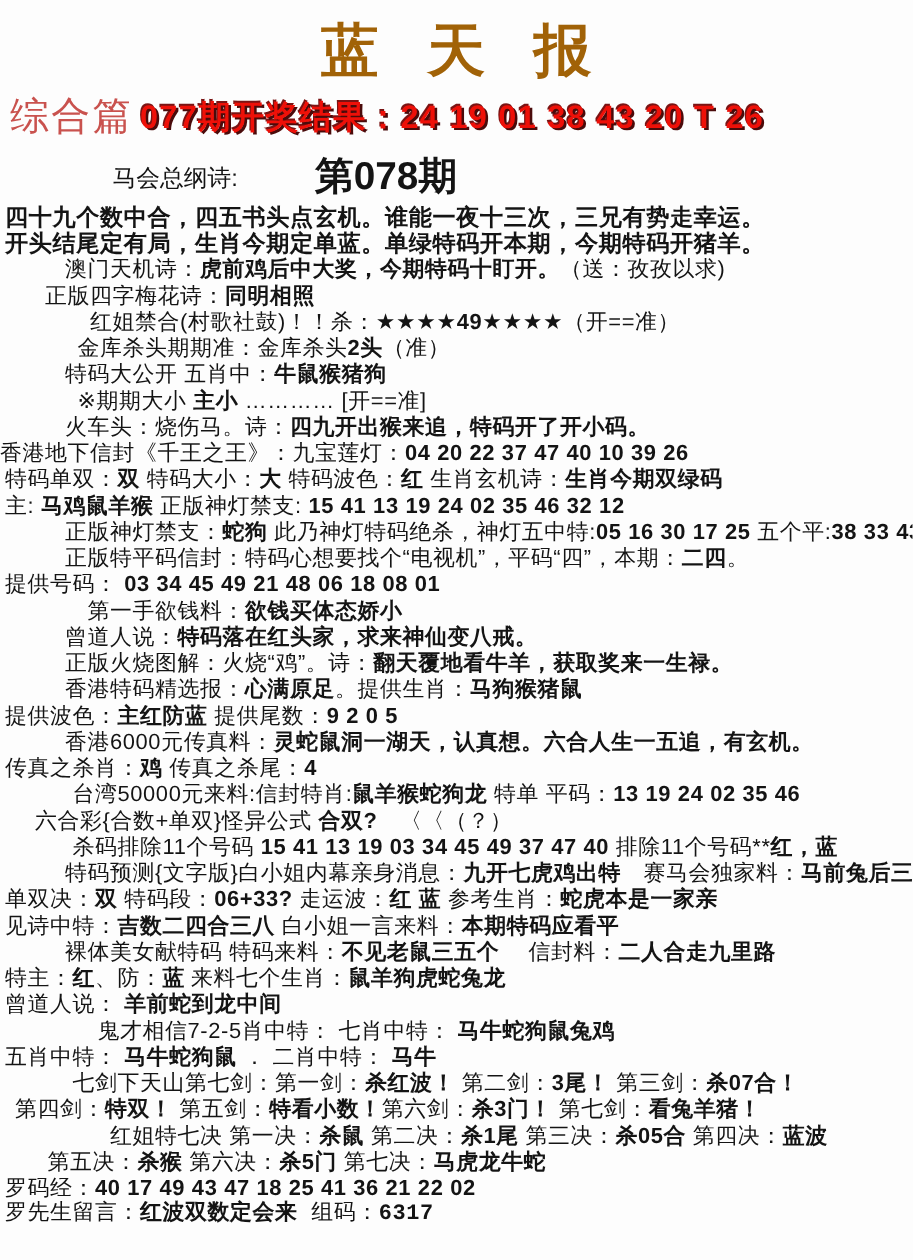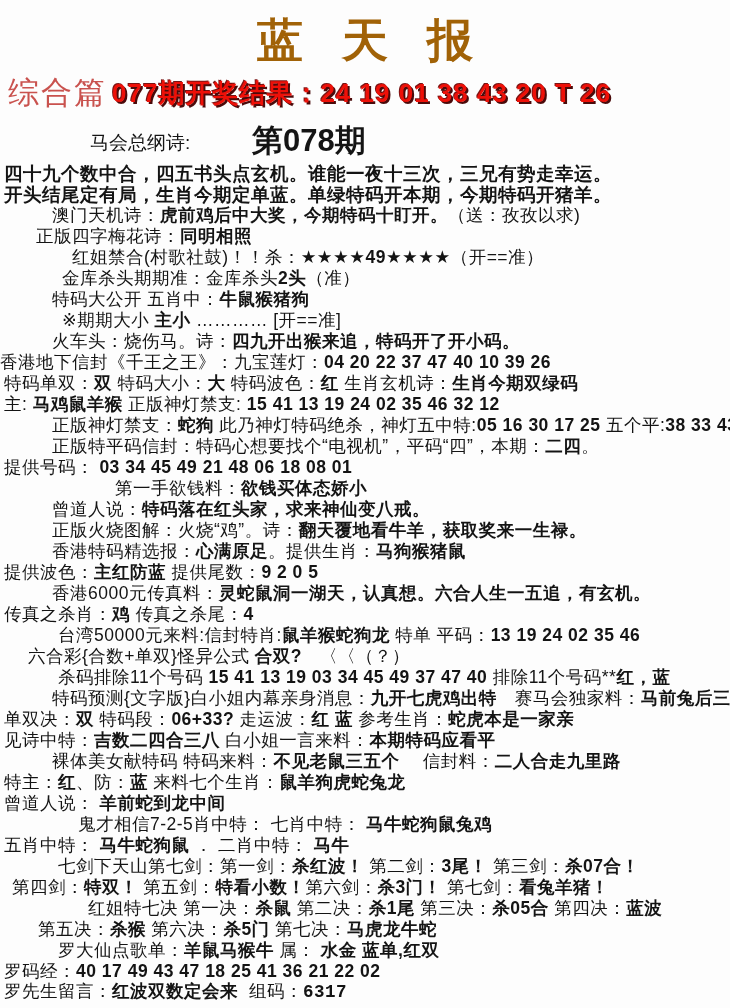--- a/index.html
+++ b/index.html
@@ -64,40 +64,39 @@
       <div class="line" style="padding-left: 62px;"><span>金库杀头期期准：金库杀头</span><span class="b">2头</span><span>（准）</span></div>
       <div class="line" style="padding-left: 52px;"><span>特码大公开  五肖中：</span><span class="b">牛鼠猴猪狗</span></div>
       <div class="line" style="padding-left: 62px;"><span>※期期大小  </span><span class="b">主小</span><span>   …………  [开==准]</span></div>
       <div class="line" style="padding-left: 52px;"><span>火车头：烧伤马。诗：</span><span class="b">四九开出猴来追，特码开了开小码。</span></div>
       <div class="line" style=""><span>香港地下信封《千王之王》：九宝莲灯：</span><span class="b">04 20 22 37 47 40 10 39 26</span></div>
       <div class="line" style="padding-left: 4px;"><span>特码单双：</span><span class="b">双 </span><span>特码大小：</span><span class="b">大 </span><span>特码波色：</span><span class="b">红 </span><span>生肖玄机诗：</span><span class="b">生肖今期双绿码</span></div>
       <div class="line" style="padding-left: 4px;"><span>主: </span><span class="b">马鸡鼠羊猴</span><span>    正版神灯禁支: </span><span class="b">15 41 13 19 24 02 35 46 32 12</span></div>
       <div class="line" style="padding-left: 52px;"><span>正版神灯禁支：</span><span class="b">蛇狗</span><span>  此乃神灯特码绝杀，神灯五中特:</span><span class="b">05 16 30 17 25</span><span> 五个平:</span><span class="b">38 33 43 07 42</span></div>
       <div class="line" style="padding-left: 52px;"><span>正版特平码信封：特码心想要找个“电视机”，平码“四”，本期：</span><span class="b">二四</span><span>。</span></div>
       <div class="line" style="padding-left: 4px;"><span>提供号码：   </span><span class="b">03 34 45 49 21 48 06 18 08 01</span></div>
-      <div class="line" style="padding-left: 70px; margin-left: 45px;"><span>第一手欲钱料：</span><span class="b">欲钱买体态娇小</span></div>
+      <div class="line" style="padding-left: 70px;"><span>第一手欲钱料：</span><span class="b">欲钱买体态娇小</span></div>
       <div class="line" style="padding-left: 52px;"><span>曾道人说：</span><span class="b">特码落在红头家，求来神仙变八戒。</span></div>
       <div class="line" style="padding-left: 52px;"><span>正版火烧图解：火烧“鸡”。诗：</span><span class="b">翻天覆地看牛羊，获取奖来一生禄。</span></div>
       <div class="line" style="padding-left: 52px;"><span>香港特码精选报：</span><span class="b">心满原足</span><span>。提供生肖：</span><span class="b">马狗猴猪鼠</span></div>
       <div class="line" style="padding-left: 4px;"><span>提供波色：</span><span class="b">主红防蓝 </span><span>提供尾数：</span><span class="b">9 2 0 5</span></div>
       <div class="line" style="padding-left: 52px;"><span>香港6000元传真料：</span><span class="b">灵蛇鼠洞一湖天，认真想。六合人生一五追，有玄机。</span></div>
       <div class="line" style="padding-left: 4px;"><span>传真之杀肖：</span><span class="b">鸡 </span><span>传真之杀尾：</span><span class="b">4</span></div>
       <div class="line" style="padding-left: 58px;"><span>台湾50000元来料:信封特肖:</span><span class="b">鼠羊猴蛇狗龙</span><span>  特单 平码：</span><span class="b">13 19 24 02 35 46</span></div>
       <div class="line" style="padding-left: 28px;"><span>六合彩{合数+单双}怪异公式 </span><span class="b">合双?</span><span>　〈〈（？）</span></div>
       <div class="line" style="padding-left: 58px;"><span>杀码排除11个号码 </span><span class="b">15 41 13 19 03 34 45 49 37 47 40</span><span>   排除11个号码**</span><span class="b">红，蓝</span></div>
       <div class="line" style="padding-left: 52px;"><span>特码预测{文字版}白小姐内幕亲身消息：</span><span class="b">九开七虎鸡出特</span><span>　赛马会独家料：</span><span class="b">马前兔后三合狗</span></div>
       <div class="line" style="padding-left: 4px;"><span>单双决：</span><span class="b">双</span><span>  特码段：</span><span class="b">06+33?</span><span> 走运波：</span><span class="b">红 蓝</span><span>  参考生肖：</span><span class="b">蛇虎本是一家亲</span></div>
       <div class="line" style="padding-left: 4px;"><span>见诗中特：</span><span class="b">吉数二四合三八</span><span> 白小姐一言来料：</span><span class="b">本期特码应看平</span></div>
       <div class="line" style="padding-left: 52px;"><span>裸体美女献特码 特码来料：</span><span class="b">不见老鼠三五个</span><span>　 信封料：</span><span class="b">二人合走九里路</span></div>
-      <div class="line" style="padding-left: 4px;"><span>特主：</span><span class="b">红</span><span>、防：</span><span class="b">蓝</span><span>  来料七个生肖：</span><span class="b">鼠羊狗虎蛇兔龙</span></div>
+      <div class="line" style="padding-left: 4px; font-family: Liberation Serif, serif;"><span>特主：</span><span class="b">红</span><span>、防：</span><span class="b">蓝</span><span>  来料七个生肖：</span><span class="b">鼠羊狗虎蛇兔龙</span></div>
       <div class="line" style="padding-left: 4px;"><span>曾道人说：  </span><span class="b">羊前蛇到龙中间</span></div>
       <div class="line" style="padding-left: 78px;"><span>鬼才相信7-2-5肖中特：  七肖中特：  </span><span class="b">马牛蛇狗鼠兔鸡</span></div>
       <div class="line" style="padding-left: 4px;"><span>五肖中特：  </span><span class="b">马牛蛇狗鼠</span><span> ．  二肖中特：  </span><span class="b">马牛</span></div>
       <div class="line" style="padding-left: 58px;"><span>七剑下天山第七剑：第一剑：</span><span class="b">杀红波！</span><span> 第二剑：</span><span class="b">3尾！</span><span> 第三剑：</span><span class="b">杀07合！</span></div>
       <div class="line" style="padding-left: 12px;"><span>第四剑：</span><span class="b">特双！</span><span> 第五剑：</span><span class="b">特看小数！</span><span>第六剑：</span><span class="b">杀3门！</span><span>  第七剑：</span><span class="b">看兔羊猪！</span></div>
       <div class="line" style="padding-left: 88px;"><span>红姐特七决 第一决：</span><span class="b">杀鼠</span><span>  第二决：</span><span class="b">杀1尾</span><span>  第三决：</span><span class="b">杀05合</span><span>  第四决：</span><span class="b">蓝波</span></div>
       <div class="line" style="padding-left: 38px;"><span>第五决：</span><span class="b">杀猴</span><span>  第六决：</span><span class="b">杀5门</span><span>  第七决：</span><span class="b">马虎龙牛蛇</span></div>
-      <div class="line" style="padding-left: 58px;"><span>罗大仙点歌单：</span><span class="b">羊鼠马猴牛</span><span>   属：  </span><span class="b">水金  蓝单,红双</span></div>
       <div class="line" style="padding-left: 4px;"><span>罗码经：</span><span class="b">40 17 49 43 47 18 25 41 36 21 22 02</span></div>
       <div class="line" style="padding-left: 4px; font-family: Liberation Mono, monospace;"><span>罗先生留言：</span><span class="b">红波双数定会来</span><span>  组码：</span><span class="b">6317</span></div>
     </div>
 
 </div>
 
 </body></html>

